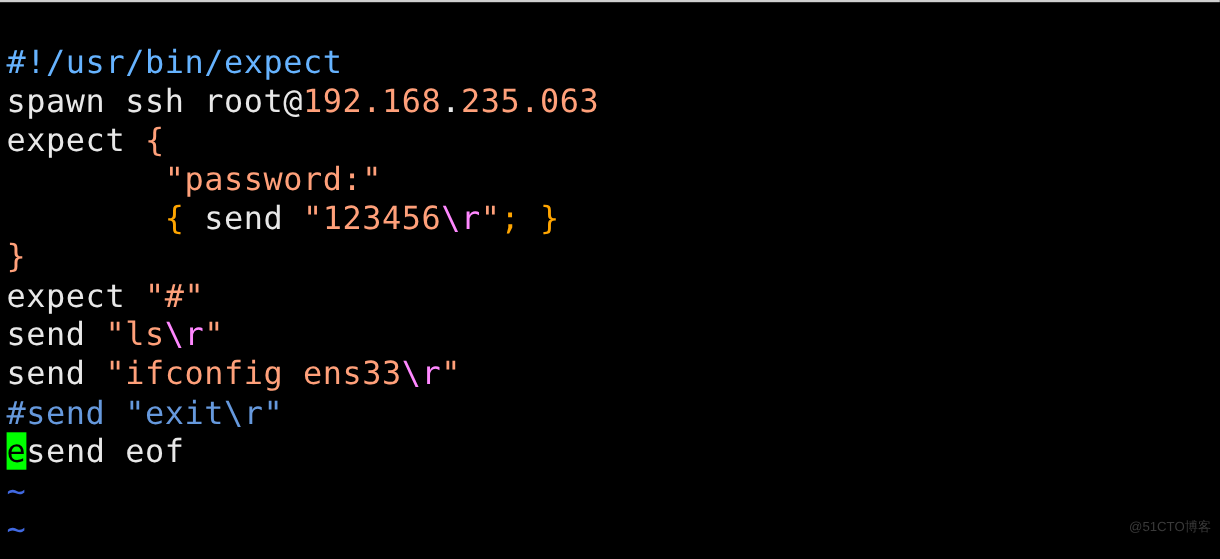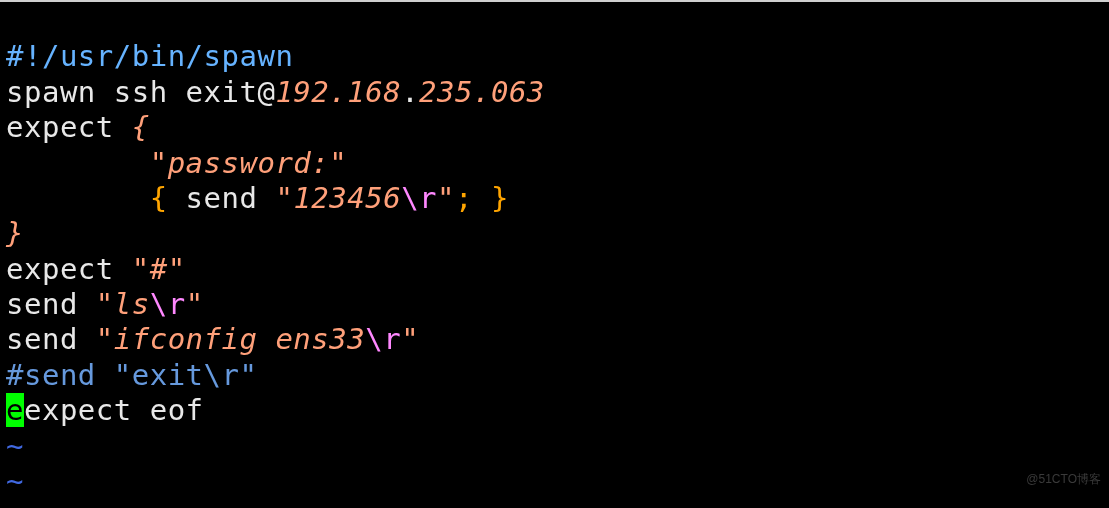--- a/index.html
+++ b/index.html
@@ -22,48 +22,48 @@
   .top-border {
     height: 2px;
     background: #cfcfcf;
     width: 100%;
   }
   .cursor {
     background: #00ff00;
     color: #000000;
   }
   .white   { color: #e8e8e8; }
-  .salmon  { color: #ffa07a; font-style: italic; }
+  .salmon  { color: #ffa07a; }
   .orange  { color: #ffa500; }
   .magenta { color: #ff88ff; }
   .lblue   { color: #66b3ff; }
   .tilde   { color: #4169e1; }
   .comment { color: #6699dd; }
   .watermark {
     position: absolute;
     right: 8px;
     bottom: 20px;
     font-family: sans-serif;
     font-size: 12px;
     color: #3a3a3a;
   }
 </style>
 </head>
 <body>
 <div class="top-border"></div>
 
 <div class="terminal">
-<span><span class="lblue">#!/usr/bin/spawn</span></span>
-<span><span class="white">spawn ssh exit@</span><span class="salmon">192.168</span><span class="white">.</span><span class="salmon">235.063</span></span>
+<span><span class="lblue">#!/usr/bin/expect</span></span>
+<span><span class="white">spawn ssh root@</span><span class="salmon">192.168</span><span class="white">.</span><span class="salmon">235.063</span></span>
 <span><span class="white">expect </span><span class="salmon">{</span></span>
 <span><span>        </span><span class="salmon">"password:"</span></span>
 <span><span>        </span><span class="orange">{</span><span class="white"> send </span><span class="salmon">"123456</span><span class="magenta">\r</span><span class="salmon">"</span><span class="orange">;</span><span> </span><span class="orange">}</span></span>
 <span><span class="salmon">}</span></span>
 <span><span class="white">expect </span><span class="salmon">"#"</span></span>
 <span><span class="white">send </span><span class="salmon">"ls</span><span class="magenta">\r</span><span class="salmon">"</span></span>
 <span><span class="white">send </span><span class="salmon">"ifconfig ens33</span><span class="magenta">\r</span><span class="salmon">"</span></span>
 <span><span class="comment">#send "exit\r"</span></span>
-<span><span class="cursor">e</span><span class="white">expect eof</span></span>
+<span><span class="cursor">e</span><span class="white">send eof</span></span>
 <span><span class="tilde">~</span></span>
 <span><span class="tilde">~</span></span>
 </div>
 
 <div class="watermark">@51CTO博客</div>
 
 </body></html>

